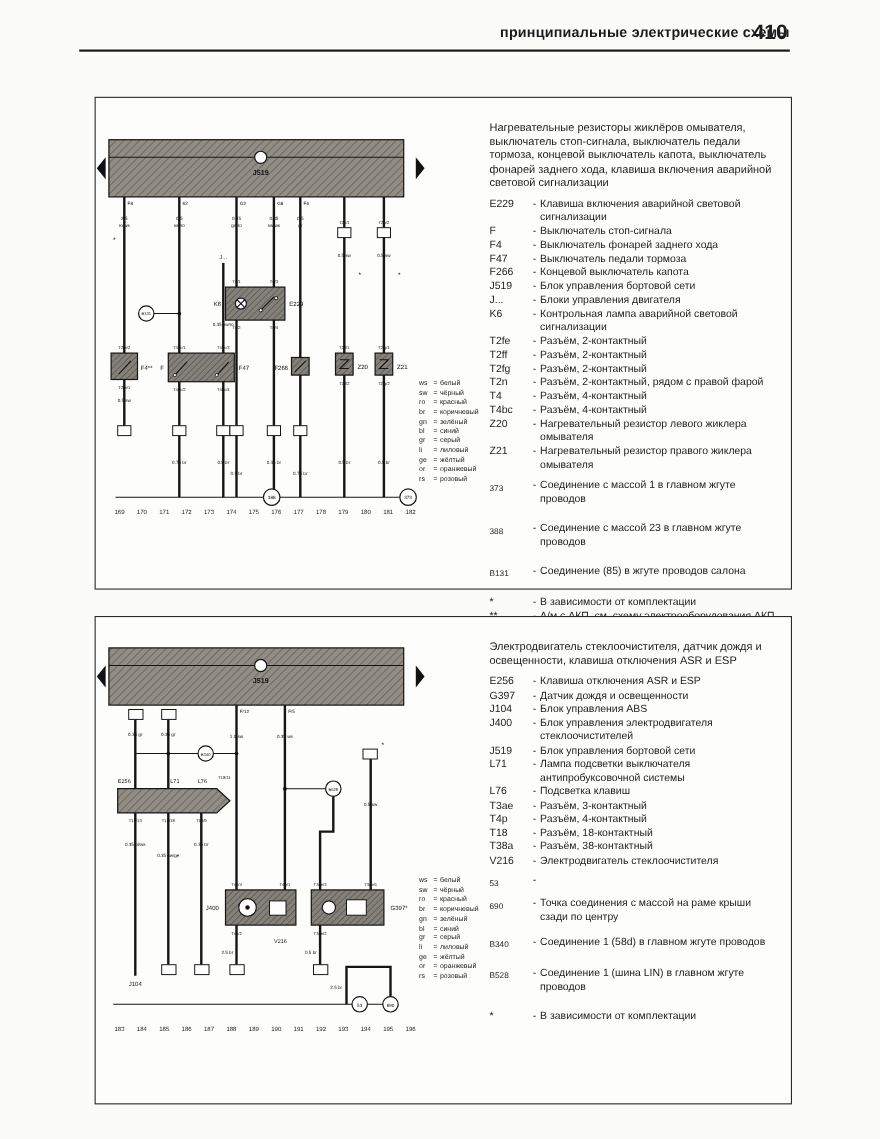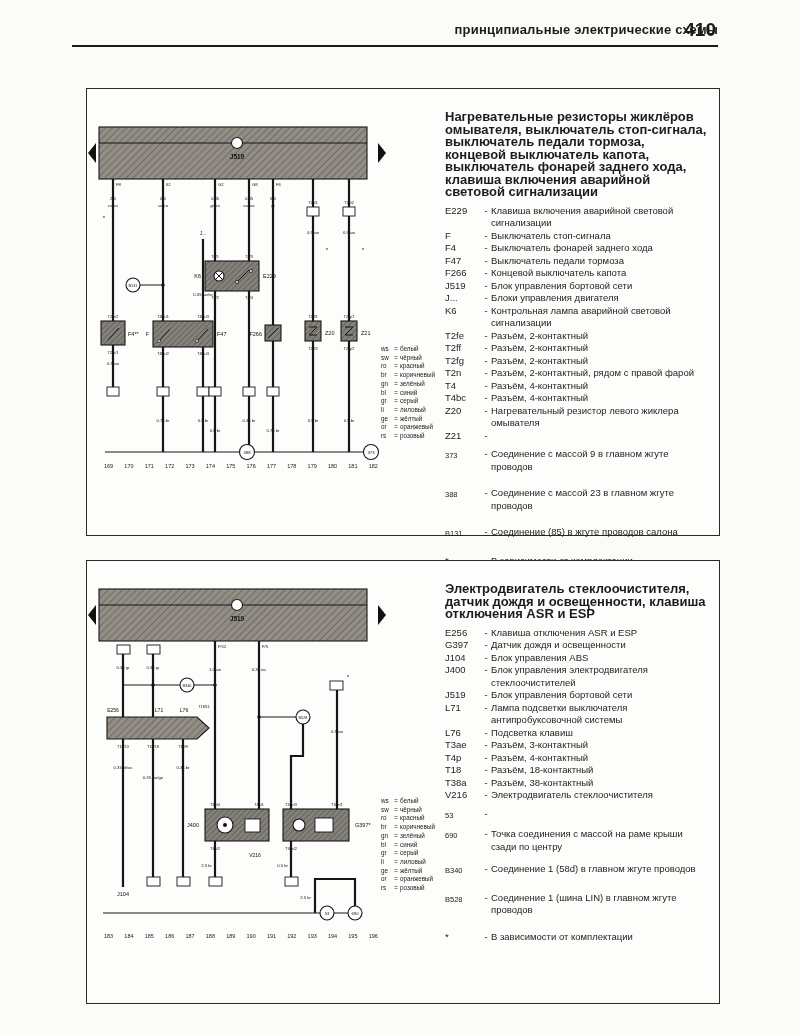--- a/index.html
+++ b/index.html
@@ -11,21 +11,21 @@
   .page-number{position:absolute;right:2px;top:5px;font-size:19px;font-weight:bold}
   .header-rule{position:absolute;left:72px;top:45px;width:646px;border-top:2.5px solid #1a1a1a}
   .panel{position:absolute;left:86px;width:632px;border:1.2px solid #2a2a2a;background:#fdfdfb}
   #panel1{top:88px;height:446px}
   #panel2{top:560px;height:442px}
   .diag{position:absolute;left:0;top:0}
   .tracks{position:absolute;display:flex;justify-content:space-between;
           font-size:5.5px;color:#222;letter-spacing:0}
   .tracks span{min-width:8px;text-align:center}
   .legend{position:absolute;left:358px;top:22px;width:262px}
-  .legend-title{font-size:13px;font-weight:bold;line-height:12.5px;margin-bottom:6px}
+  .legend-title{font-size:10px;font-weight:normal;line-height:12.5px;margin-bottom:6px}
   .lrow{display:grid;grid-template-columns:36px 10px 1fr;font-size:9.5px;line-height:12.5px}
   .lcode{font-size:9.5px}
   .lcode.sm{font-size:7.5px;padding-top:2px}
   .ldash{text-align:center}
   .sp6{margin-top:6px}.sp10{margin-top:10px}.sp14{margin-top:14px}
   .colors{position:absolute;left:294px;width:62px;font-size:6.3px;line-height:8.7px;color:#222}
   .crow{display:flex}
   .cab{width:11px}.ceq{width:8px;text-align:center}
   #colors1{top:256px}
   #colors2{top:236px}
@@ -336,26 +336,27 @@
 
         <div class="lrow">
           <span class="lcode">Z20</span>
           <span class="ldash">-</span>
           <span class="ldesc">Нагревательный резистор левого жиклера омывателя</span>
         </div>
 
         <div class="lrow">
           <span class="lcode">Z21</span>
           <span class="ldash">-</span>
+          <span class="ldesc">Нагревательный резистор правого жиклера омывателя</span>
         </div>
       </div>
     <div class="lrow sp6">
       <span class="lcode sm">373</span>
       <span class="ldash">-</span>
-      <span class="ldesc">Соединение с массой 9 в главном жгуте проводов</span>
+      <span class="ldesc">Соединение с массой 1 в главном жгуте проводов</span>
     </div>
     <div class="lrow sp14">
       <span class="lcode sm">388</span>
       <span class="ldash">-</span>
       <span class="ldesc">Соединение с массой 23 в главном жгуте проводов</span>
     </div>
     <div class="lrow sp14">
       <span class="lcode sm">B131</span>
       <span class="ldash">-</span>
       <span class="ldesc">Соединение (85) в жгуте проводов салона</span>

